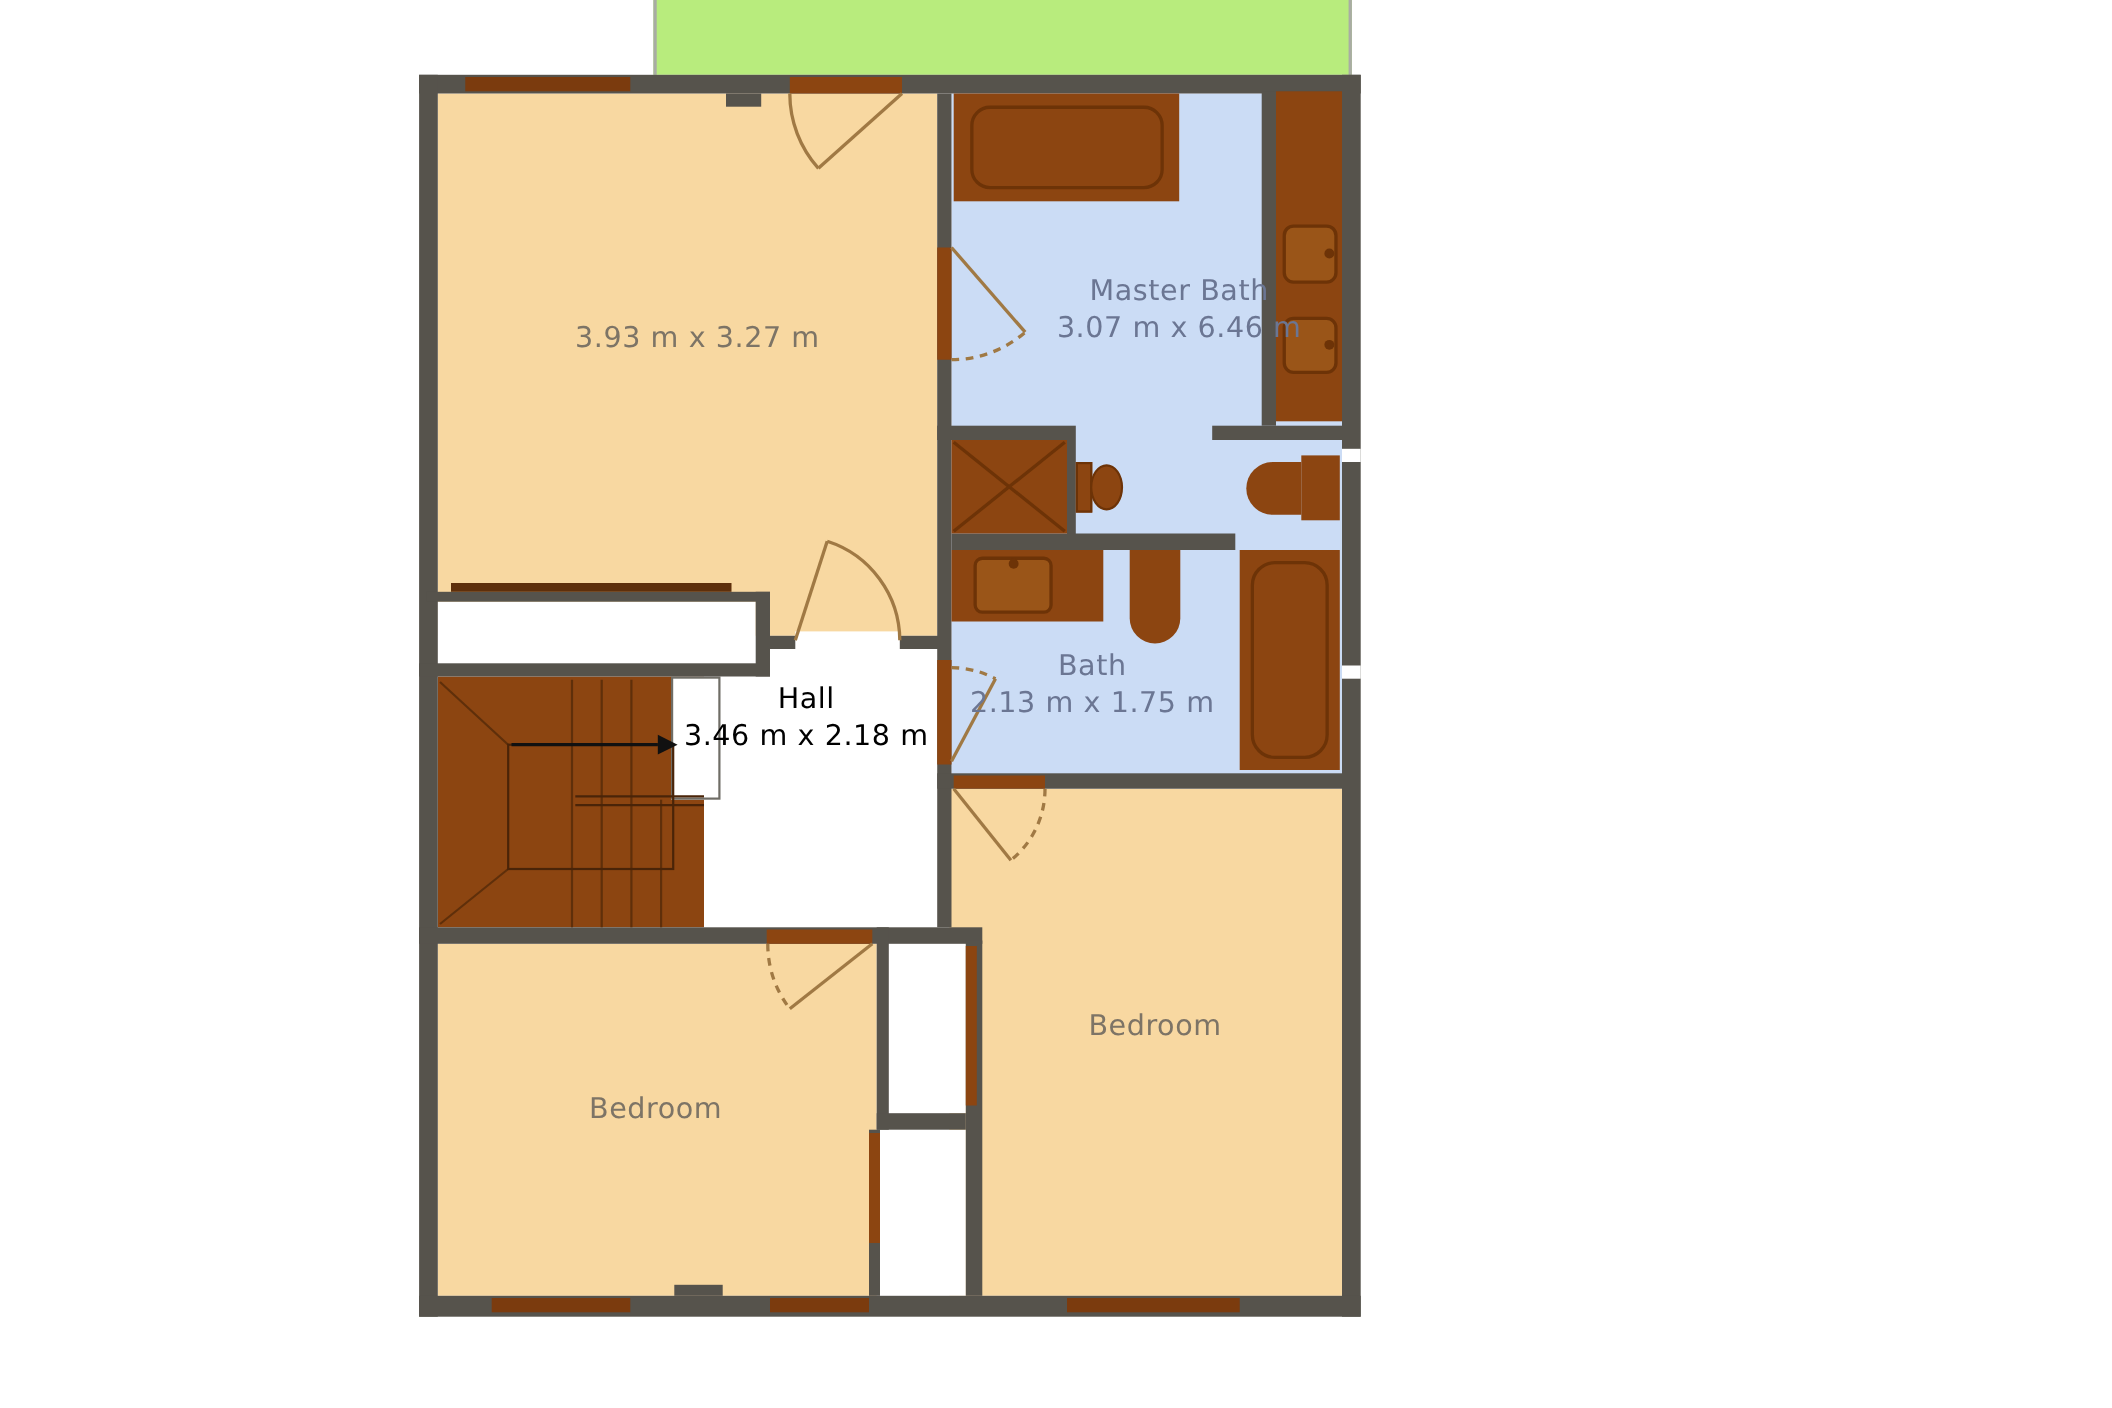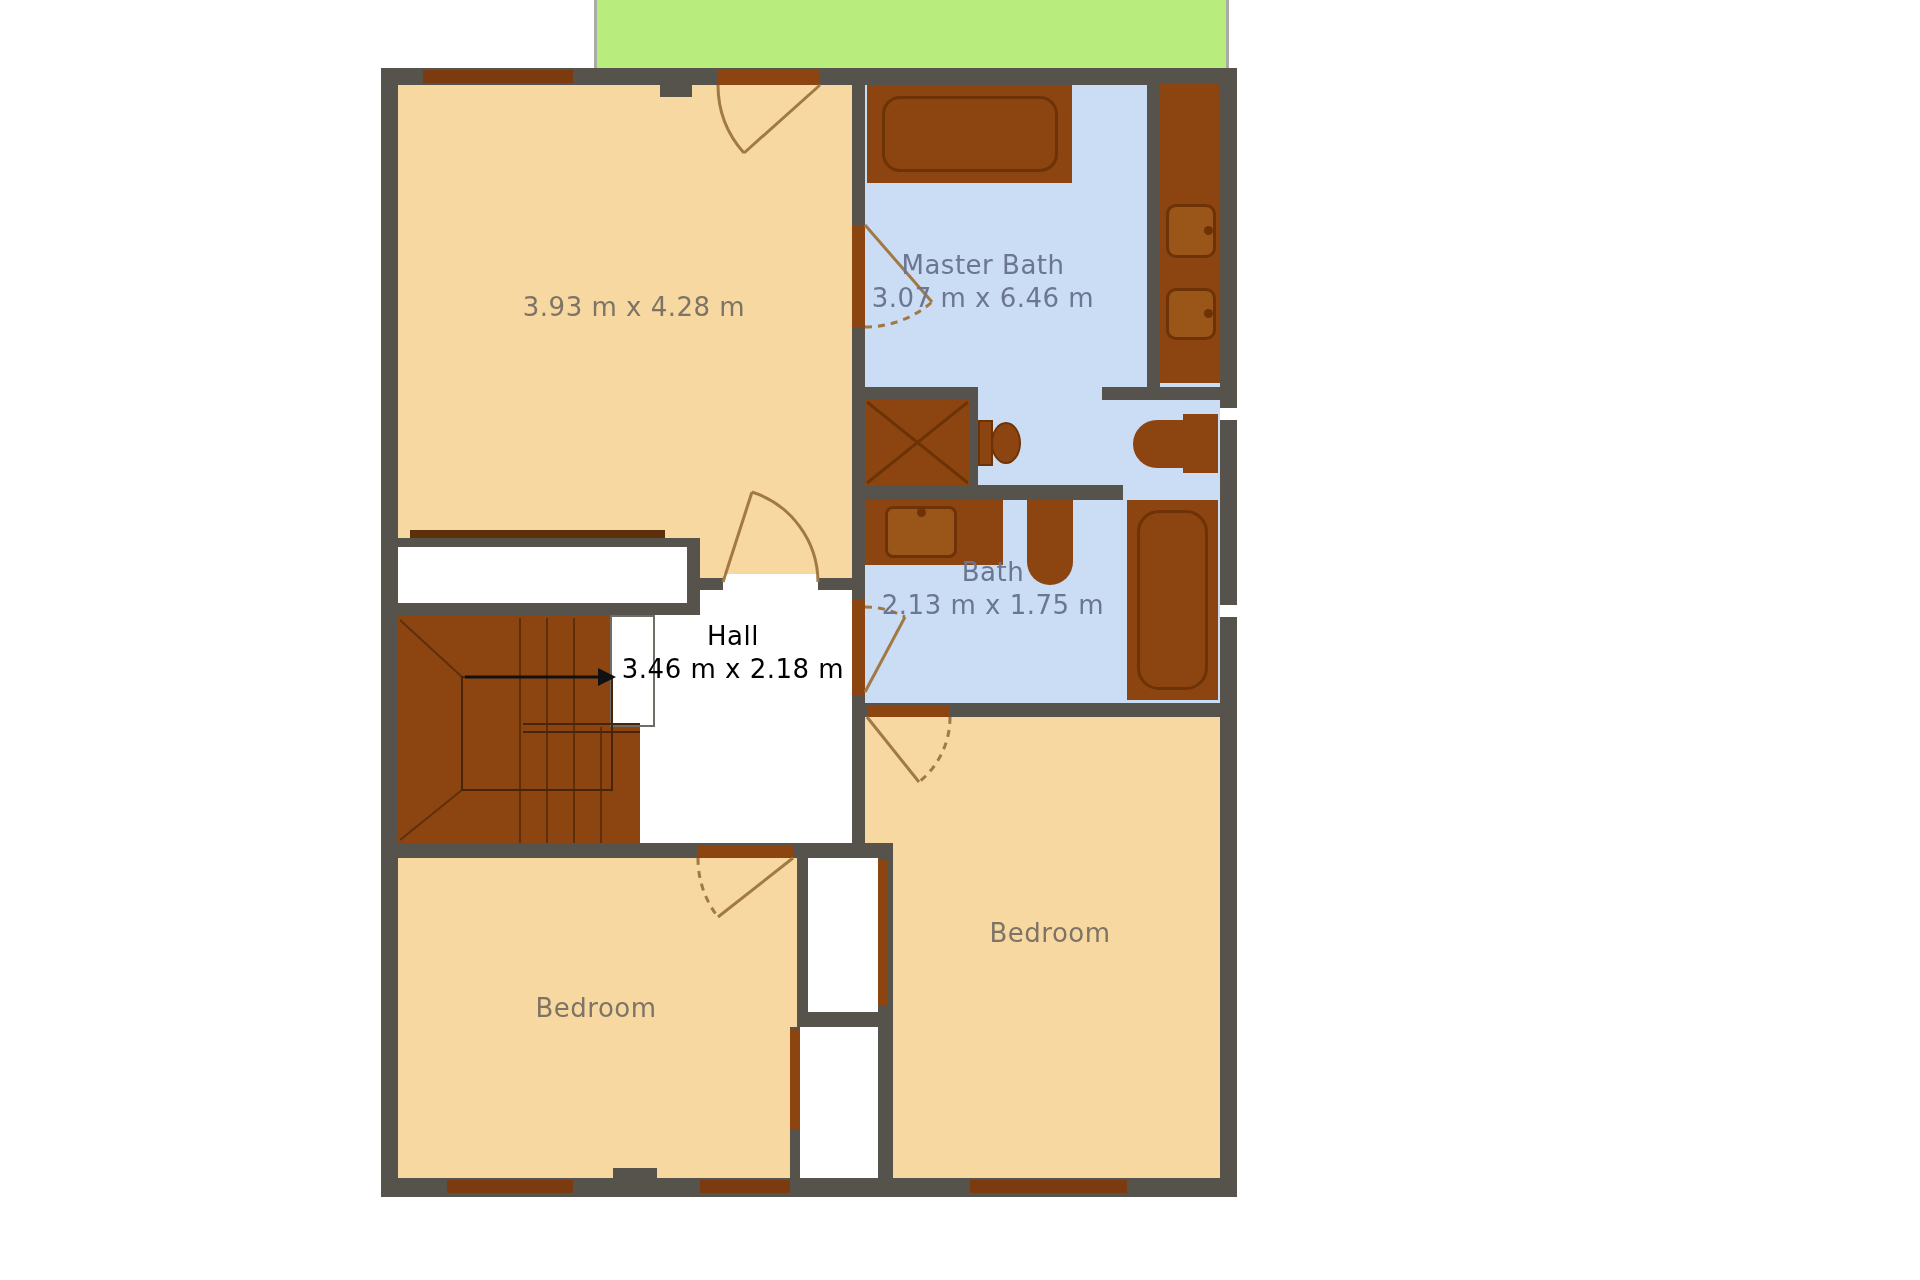--- a/index.html
+++ b/index.html
@@ -160,29 +160,29 @@
       <line x1="523" y1="724" x2="640" y2="724"></line>
       <line x1="523" y1="732" x2="640" y2="732"></line>
     </g>
     <g>
       <line x1="465" y1="677" x2="598" y2="677" stroke="#111111" stroke-width="3"></line>
       <polygon points="598,668 616,677 598,686" fill="#111111"></polygon>
     </g>
   </svg>
 
   <div class="label lab-warm" style="left:474px;top:291px;width:320px;">
-    <div>3.93 m x 4.28 m</div>
+    <div>3.93 m x 3.27 m</div>
   </div>
 
-  <div class="label lab-blue" style="left:823px;top:249px;width:320px;">
+  <div class="label lab-blue" style="left:912px;top:249px;width:320px;">
     <div>Master Bath</div>
     <div>3.07 m x 6.46 m</div>
   </div>
 
-  <div class="label lab-blue" style="left:833px;top:556px;width:320px;">
+  <div class="label lab-blue" style="left:833px;top:590px;width:320px;">
     <div>Bath</div>
     <div>2.13 m x 1.75 m</div>
   </div>
 
   <div class="label lab-gray" style="left:573px;top:620px;width:320px;">
     <div>Hall</div>
     <div>3.46 m x 2.18 m</div>
   </div>
 
   <div class="label lab-warm" style="left:436px;top:992px;width:320px;">

